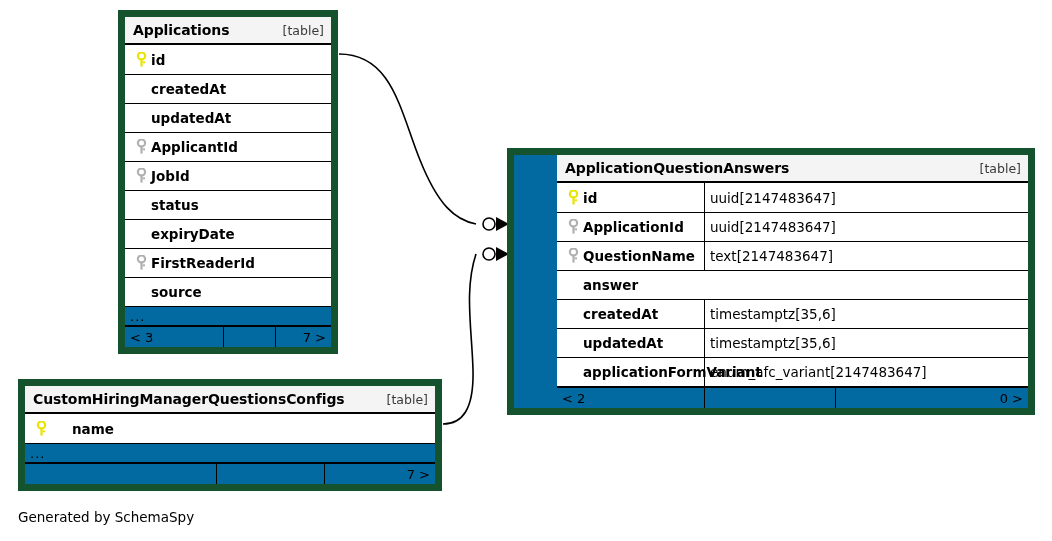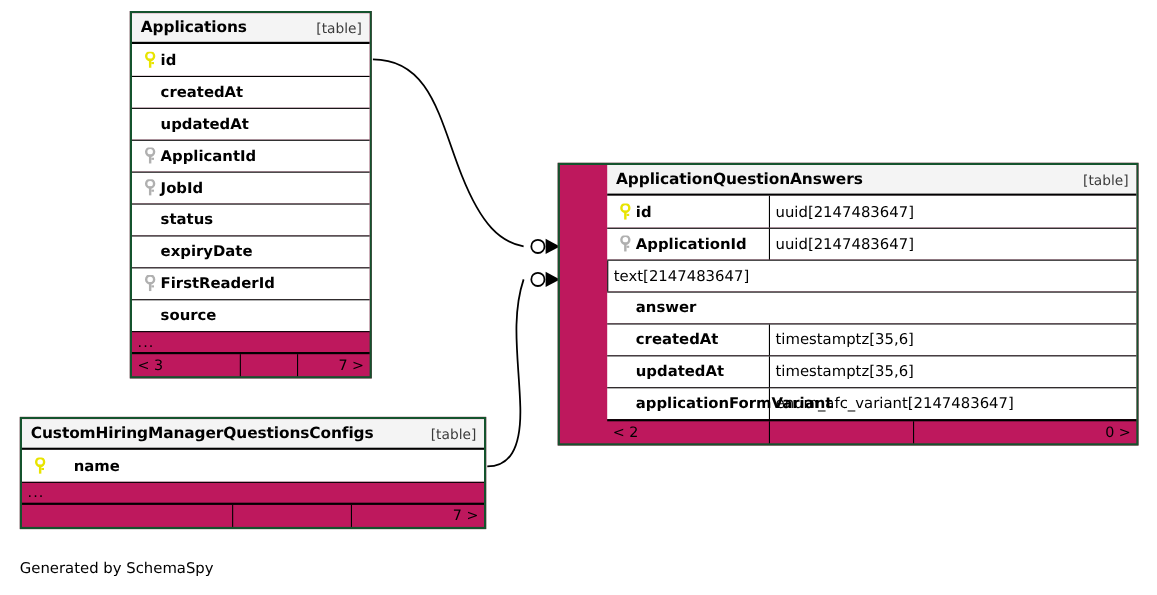--- a/index.html
+++ b/index.html
@@ -12,22 +12,22 @@
     height: 541px;
     position: relative;
     font-family: "DejaVu Sans", "Liberation Sans", sans-serif;
     overflow: hidden;
   }
 
   
   .er-table {
     position: absolute;
     box-sizing: border-box;
-    border: 2px solid #14532d;
-    background: #be185d;
+    border: 7px solid #14532d;
+    background: #0369a1;
   }
   .er-row {
     box-sizing: border-box;
     border-top: 1px solid #000000;
     display: flex;
     align-items: center;
     height: 29px;
     background: #ffffff;
   }
   .er-row.first { border-top: none; }
@@ -304,20 +304,30 @@
             <rect x="4.4" y="6.4" width="2.2" height="8.2" fill="#b0b0b0"></rect>
             <rect x="6.6" y="9.4" width="2.4" height="1.9" fill="#b0b0b0"></rect>
           </svg>
       </span>
       <span class="col-label">ApplicationId</span>
     </div>
     <div class="col-type" style="flex:1">uuid[2147483647]</div>
   </div>
 
   <div class="er-row">
+    <div class="col-name" style="width:147px;flex:0 0 147px">
+      <span class="keyslot">
+        <svg width="11" height="16" viewBox="0 0 11 16">
+            <circle cx="5.5" cy="4" r="3.6" fill="none" stroke="#b0b0b0" stroke-width="2.2"></circle>
+            <rect x="4.4" y="6.4" width="2.2" height="8.2" fill="#b0b0b0"></rect>
+            <rect x="6.6" y="9.4" width="2.4" height="1.9" fill="#b0b0b0"></rect>
+          </svg>
+      </span>
+      <span class="col-label">QuestionName</span>
+    </div>
     <div class="col-type" style="flex:1">text[2147483647]</div>
   </div>
 
   <div class="er-row">
     <div class="col-name" style="width:147px;flex:0 0 147px">
       <span class="keyslot"></span>
       <span class="col-label">answer</span>
     </div>
   </div>
 

